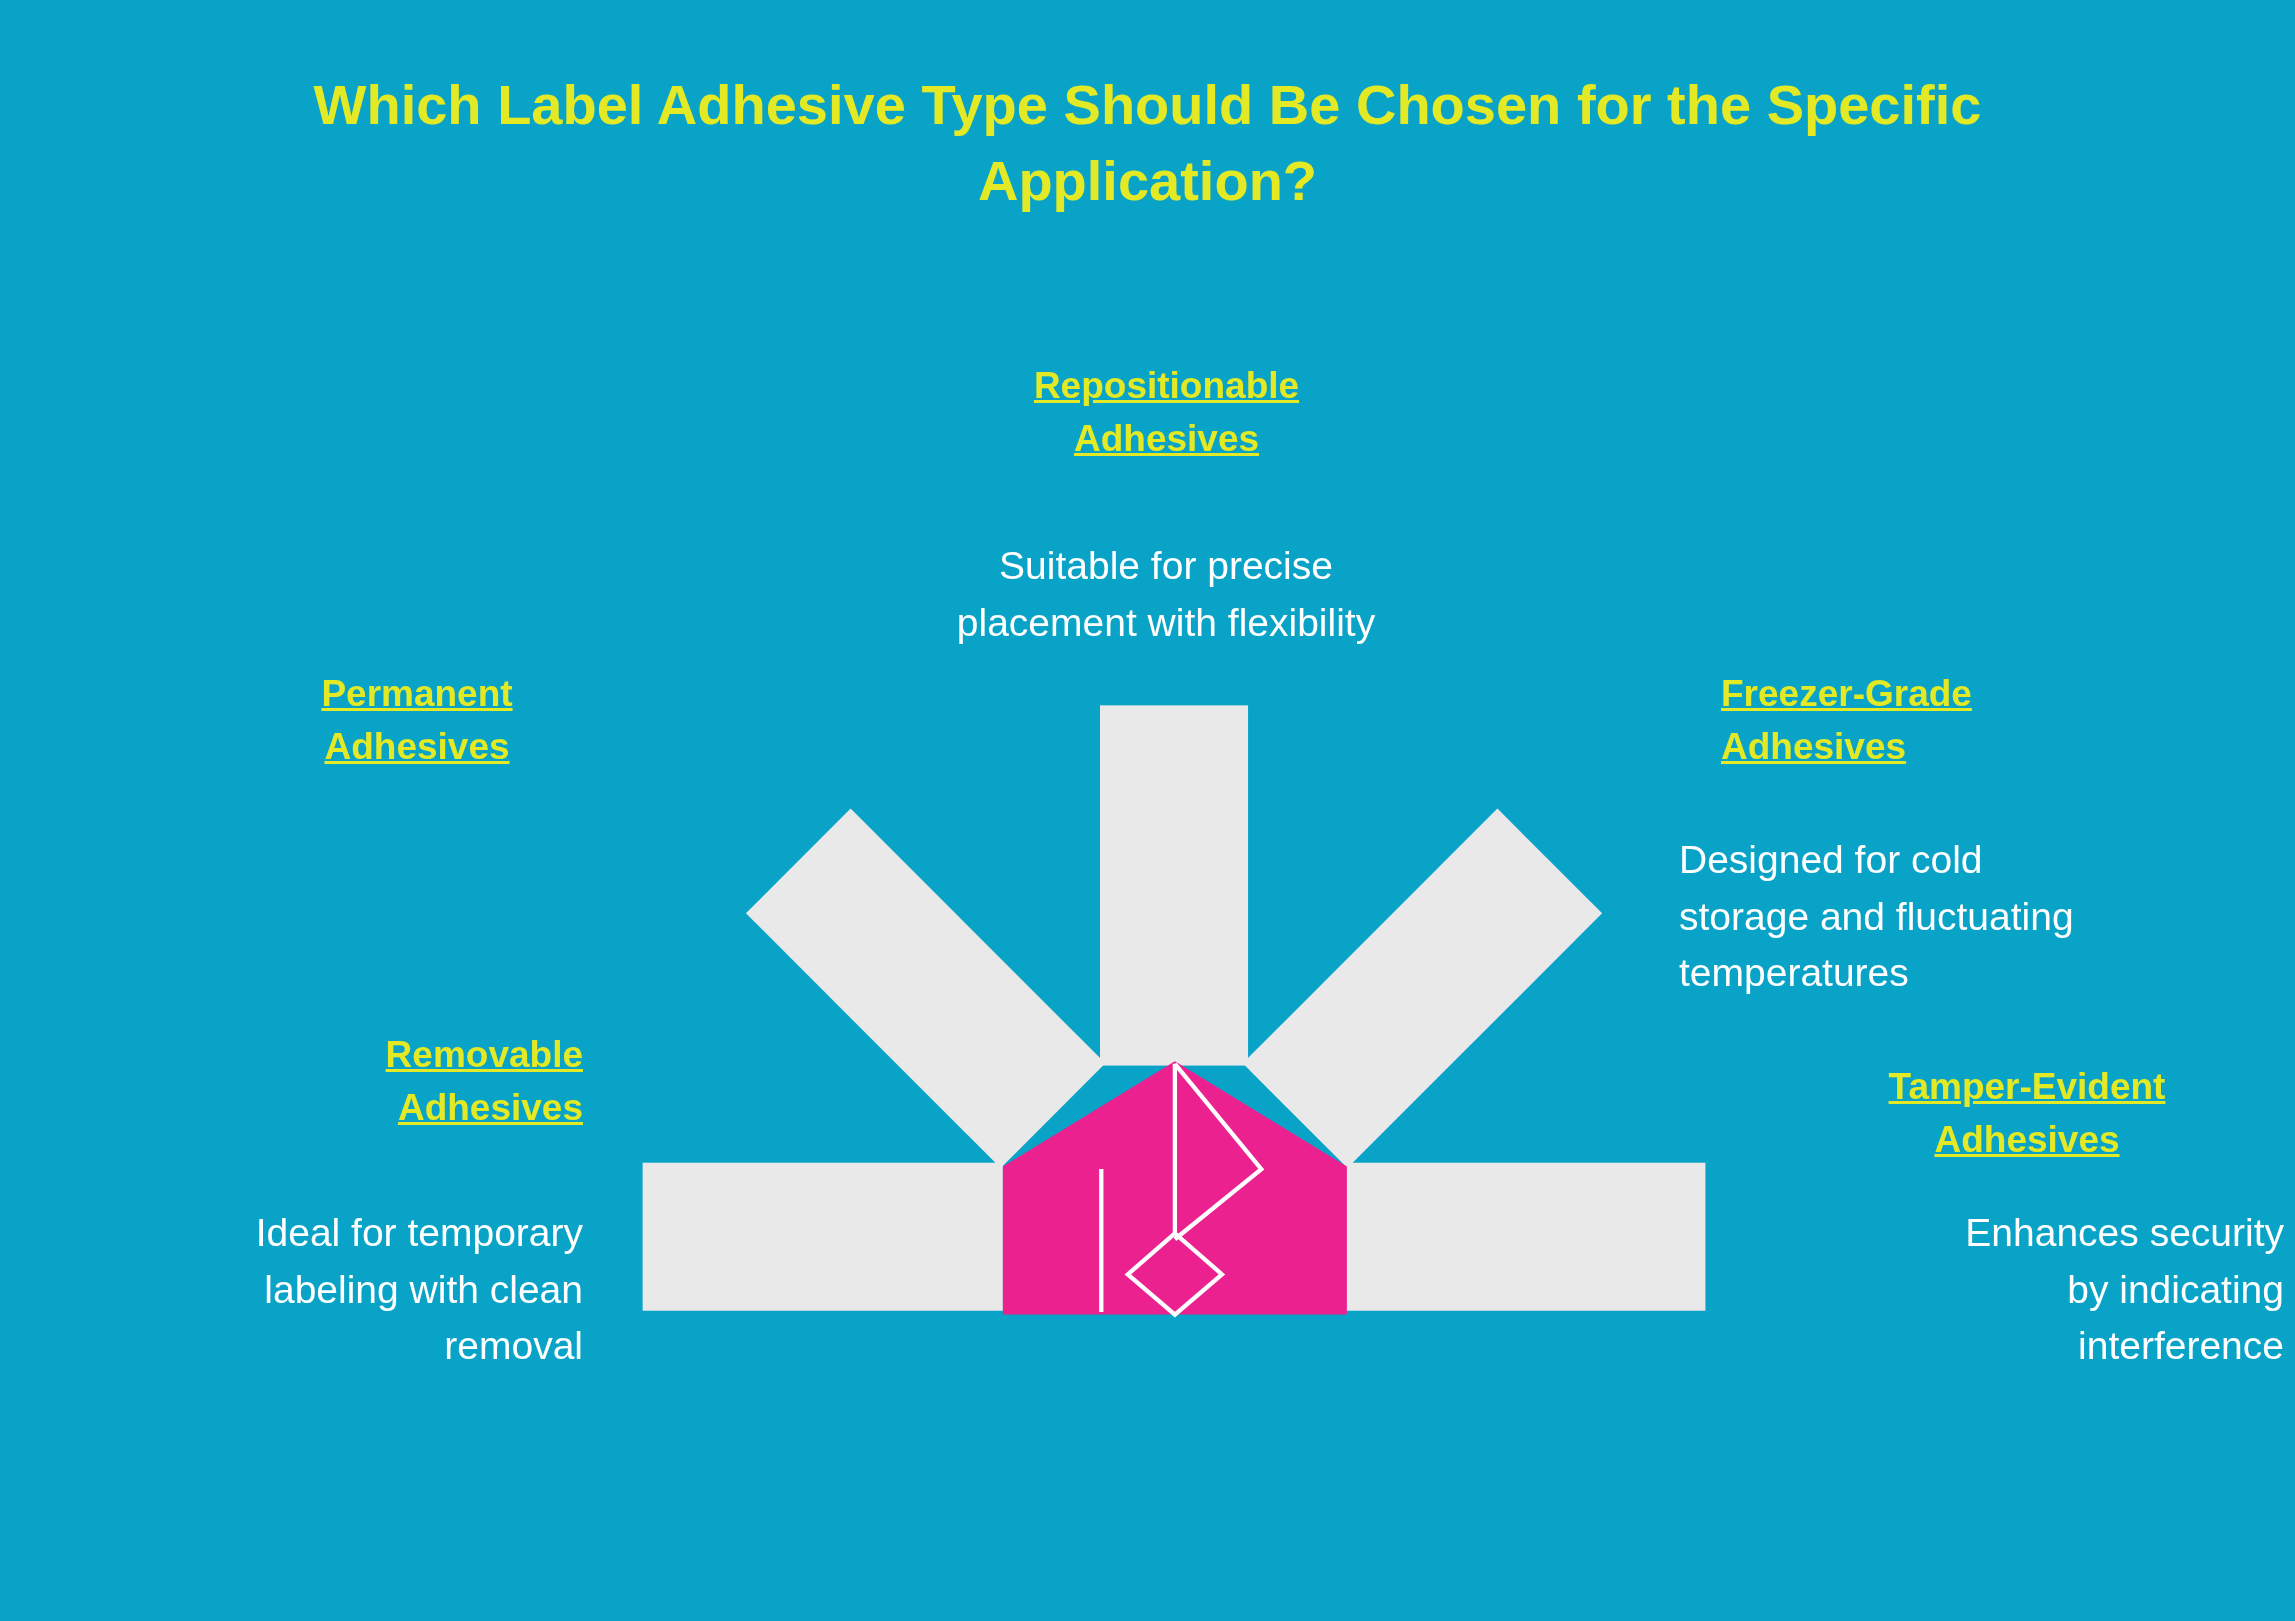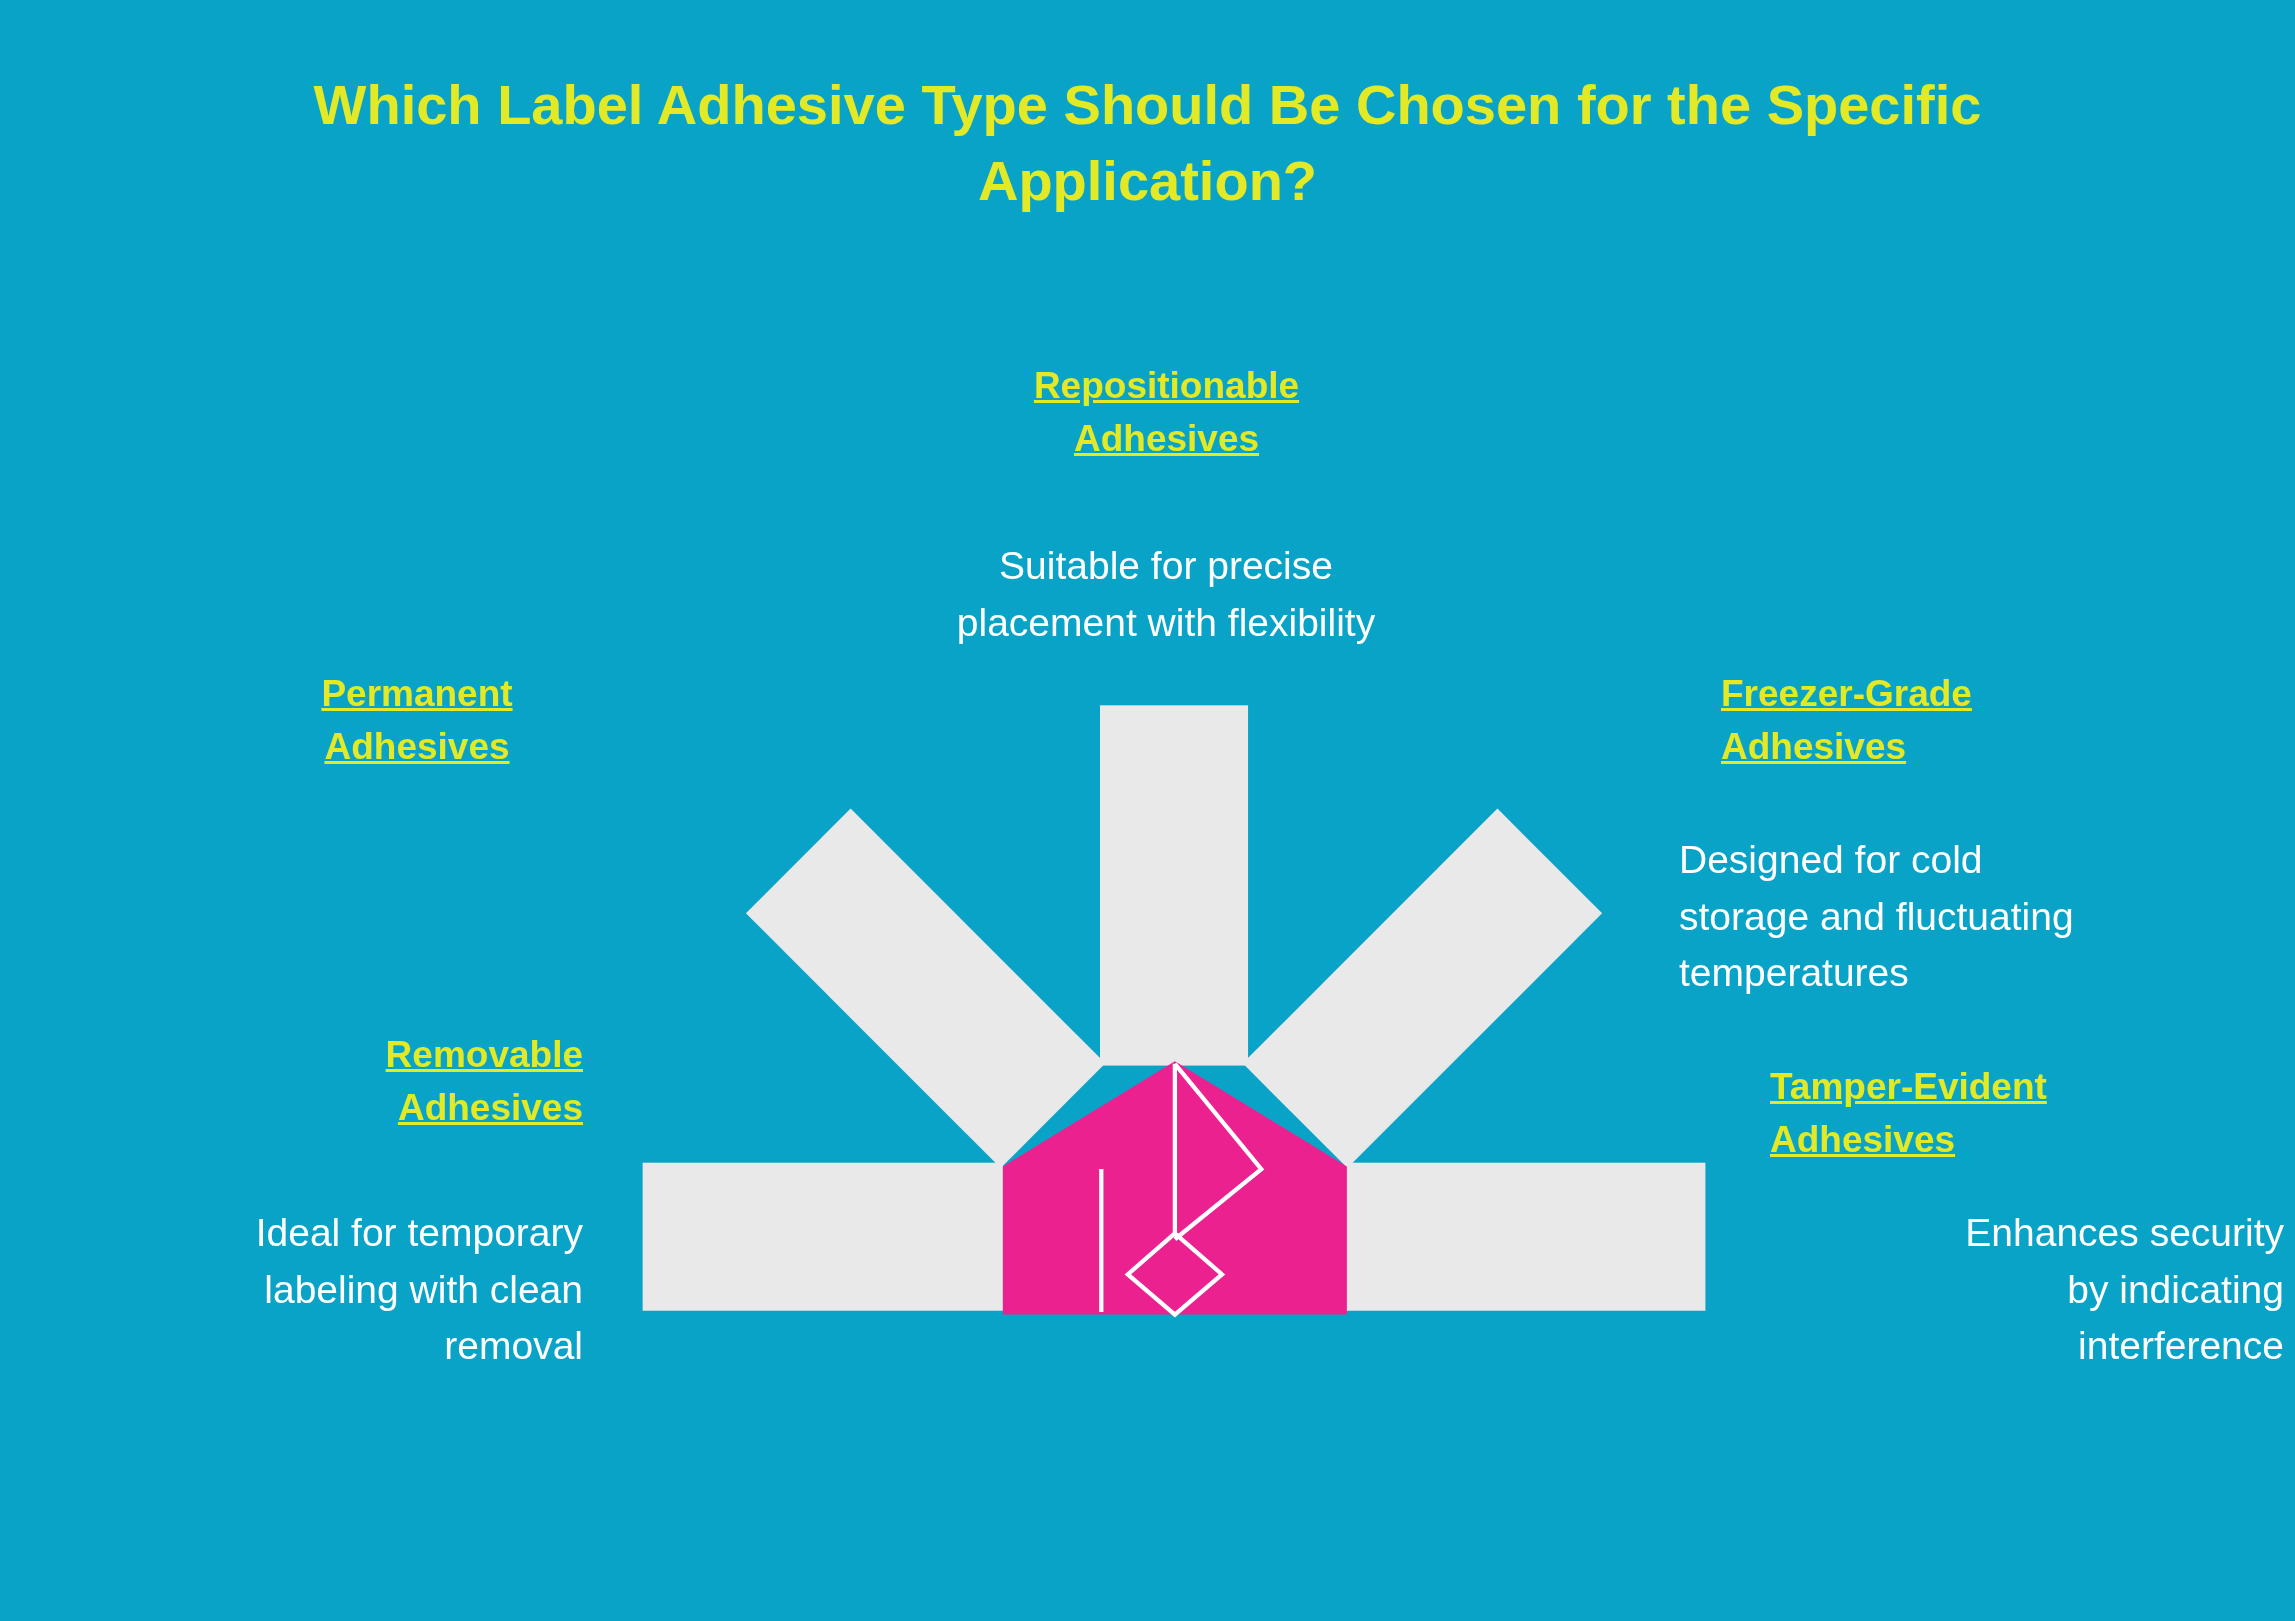--- a/index.html
+++ b/index.html
@@ -55,21 +55,21 @@
   
   .heading.permanent { top: 668px; left: 160px; width: 514px; text-align: center; }
   .desc.permanent    { top: 832px; left: 74px;  width: 599px; text-align: right; }
   
   .heading.freezer { top: 668px; left: 1679px; width: 599px; text-align: left; margin-left: 42px; }
   .desc.freezer    { top: 832px; left: 1679px; width: 599px; text-align: left; }
   
   .heading.removable { top: 1029px; left: 69px; width: 514px; text-align: right; }
   .desc.removable    { top: 1205px; left: 69px; width: 514px; text-align: right; }
   
-  .heading.tamper { top: 1061px; left: 1770px; width: 514px; text-align: left; }
+  .heading.tamper { top: 1061px; left: 1770px; width: 514px; text-align: center; }
   .desc.tamper    { top: 1205px; left: 1770px; width: 514px; text-align: right; }
 
   .graphic {
     position: absolute;
     inset: 0;
     width: 2295px;
     height: 1622px;
     pointer-events: none;
   }
   .bar { fill: var(--color-bar-gray); }

